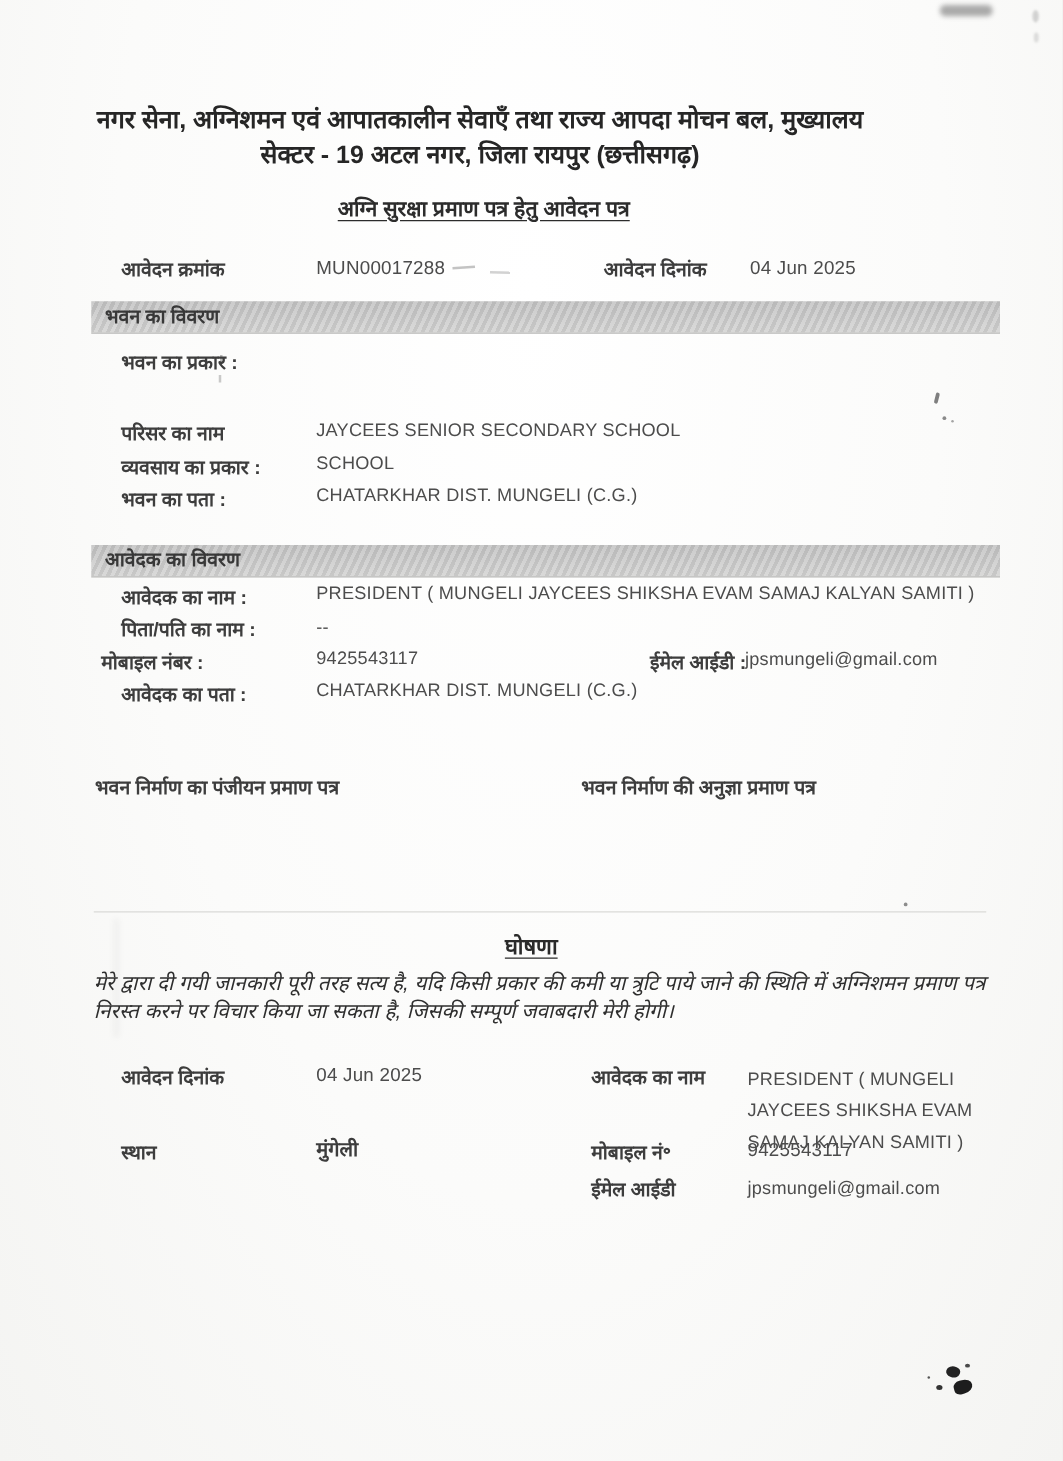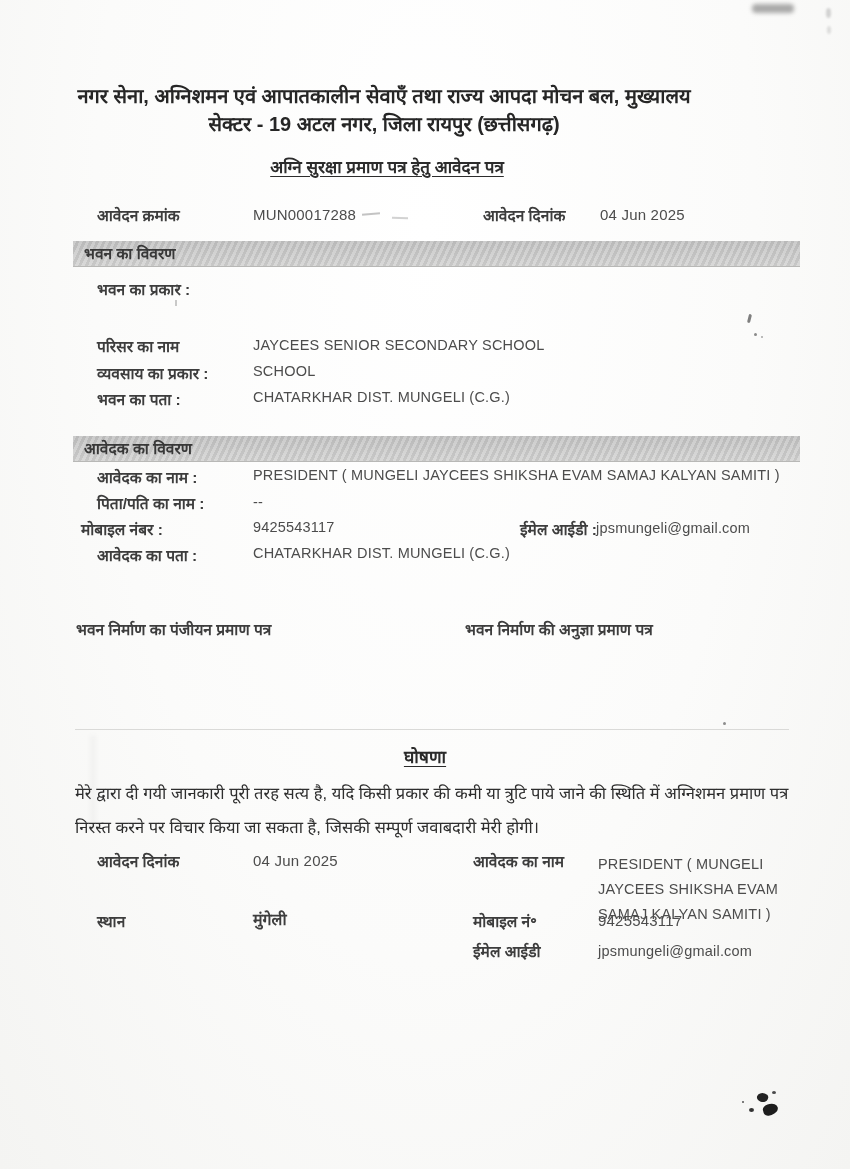--- a/index.html
+++ b/index.html
@@ -27,21 +27,21 @@
   .bar{position:absolute;left:73px;width:727px;height:26px;
     background-image:repeating-linear-gradient(115deg, rgba(255,255,255,.14) 0 3px, rgba(0,0,0,.05) 3px 6px),
                      linear-gradient(180deg,#c3c3c3,#d3d3d2);
     border-bottom:1px solid #b8b8b6;
     font-size:15.5px;font-weight:600;color:#383838;line-height:26px;padding-left:11px;box-sizing:border-box;}
   
   .decl-title{position:absolute;top:744px;left:0;width:850px;text-align:center;
     font-weight:bold;font-size:17.5px;color:#2a2a2a;}
   .decl-title span{text-decoration:underline;text-underline-offset:3px;}
   .decl-body{position:absolute;top:776px;left:75px;width:736px;
-    font-size:16.5px;line-height:34px;color:#2e2e2e;}
+    font-size:16.5px;line-height:22px;color:#2e2e2e;font-style:italic;}
   .hr-faint{position:absolute;top:729px;left:75px;width:714px;height:1px;background:#dadad8;}
   
   .artifact{position:absolute;pointer-events:none;}
   .smudge-top{left:752px;top:4px;width:42px;height:9px;background:#5a5a5a;filter:blur(2px);opacity:.5;border-radius:4px;}
   .squiggle1{left:826px;top:8px;width:5px;height:10px;background:#8a8a8a;filter:blur(1px);opacity:.35;border-radius:50%;}
   .squiggle2{left:827px;top:26px;width:4px;height:8px;background:#9a9a9a;filter:blur(1px);opacity:.3;border-radius:50%;}
   .dash1{left:362px;top:213px;width:18px;height:2px;background:#9b9b9b;opacity:.6;transform:rotate(-4deg);}
   .dash2{left:392px;top:217px;width:16px;height:2px;background:#a5a5a5;opacity:.5;transform:rotate(2deg);}
   .speck-a{left:176px;top:284px;width:2px;height:6px;background:#8d8d8d;opacity:.6;}
   .speck-b{left:175px;top:300px;width:2px;height:6px;background:#969696;opacity:.5;}

